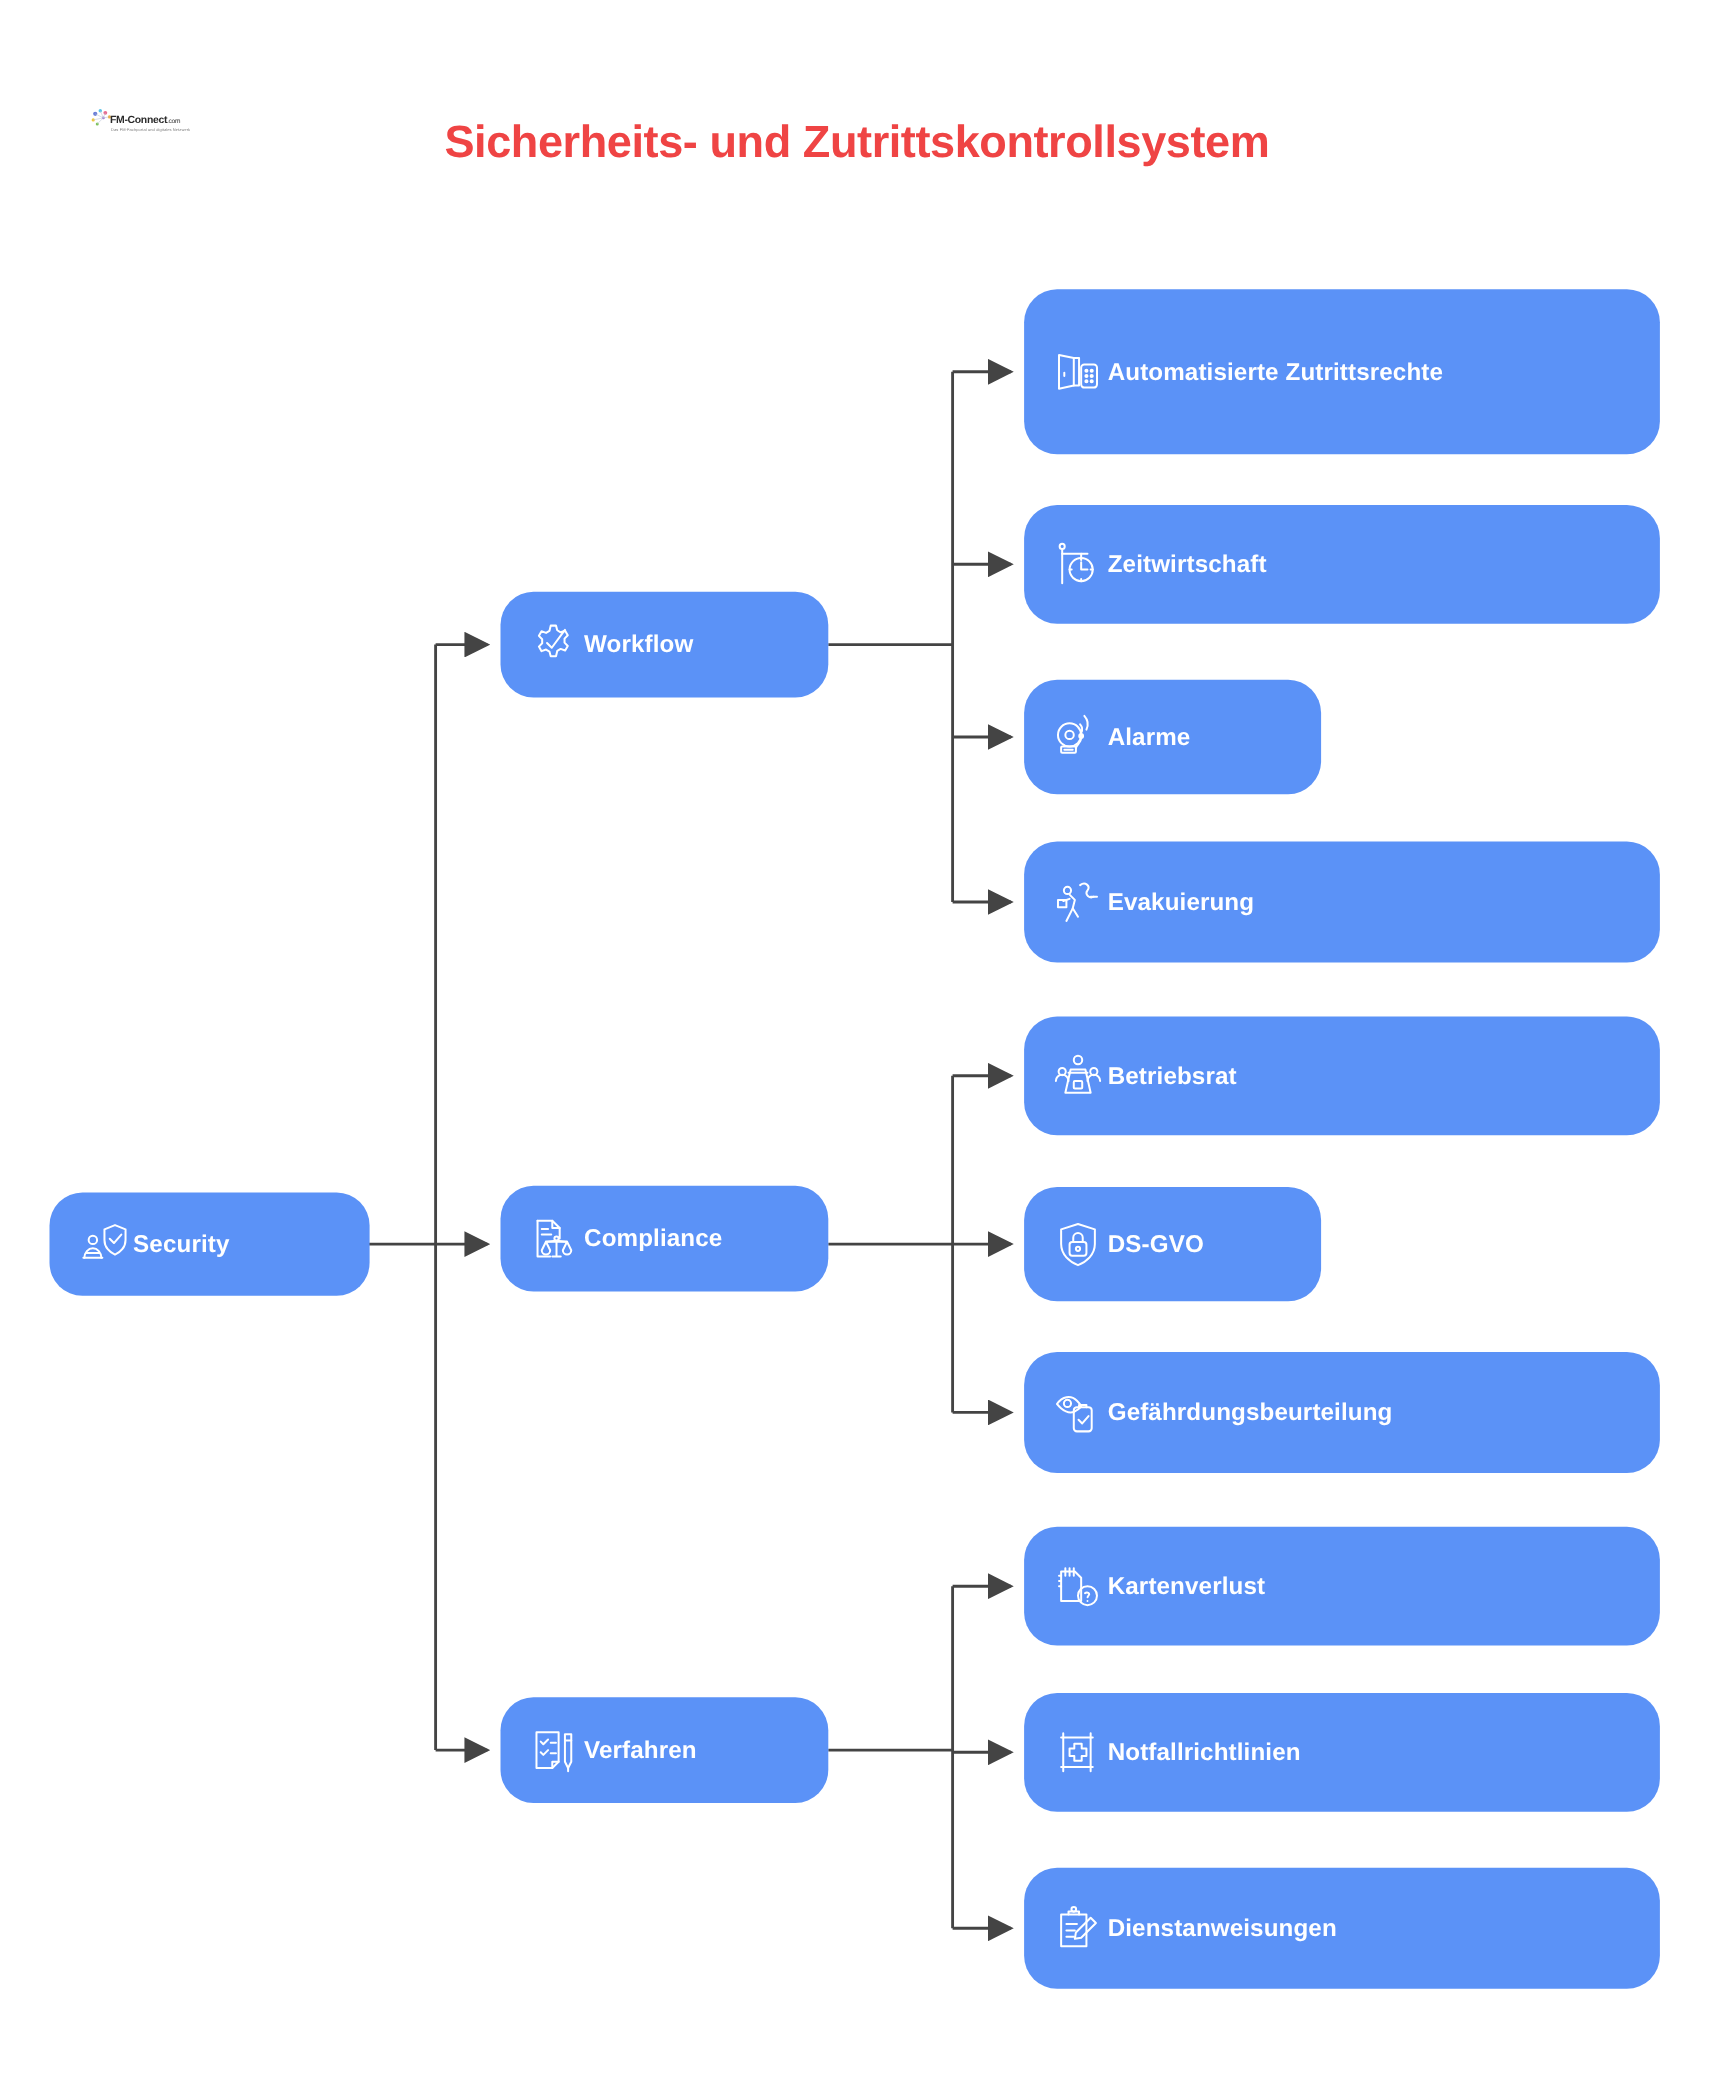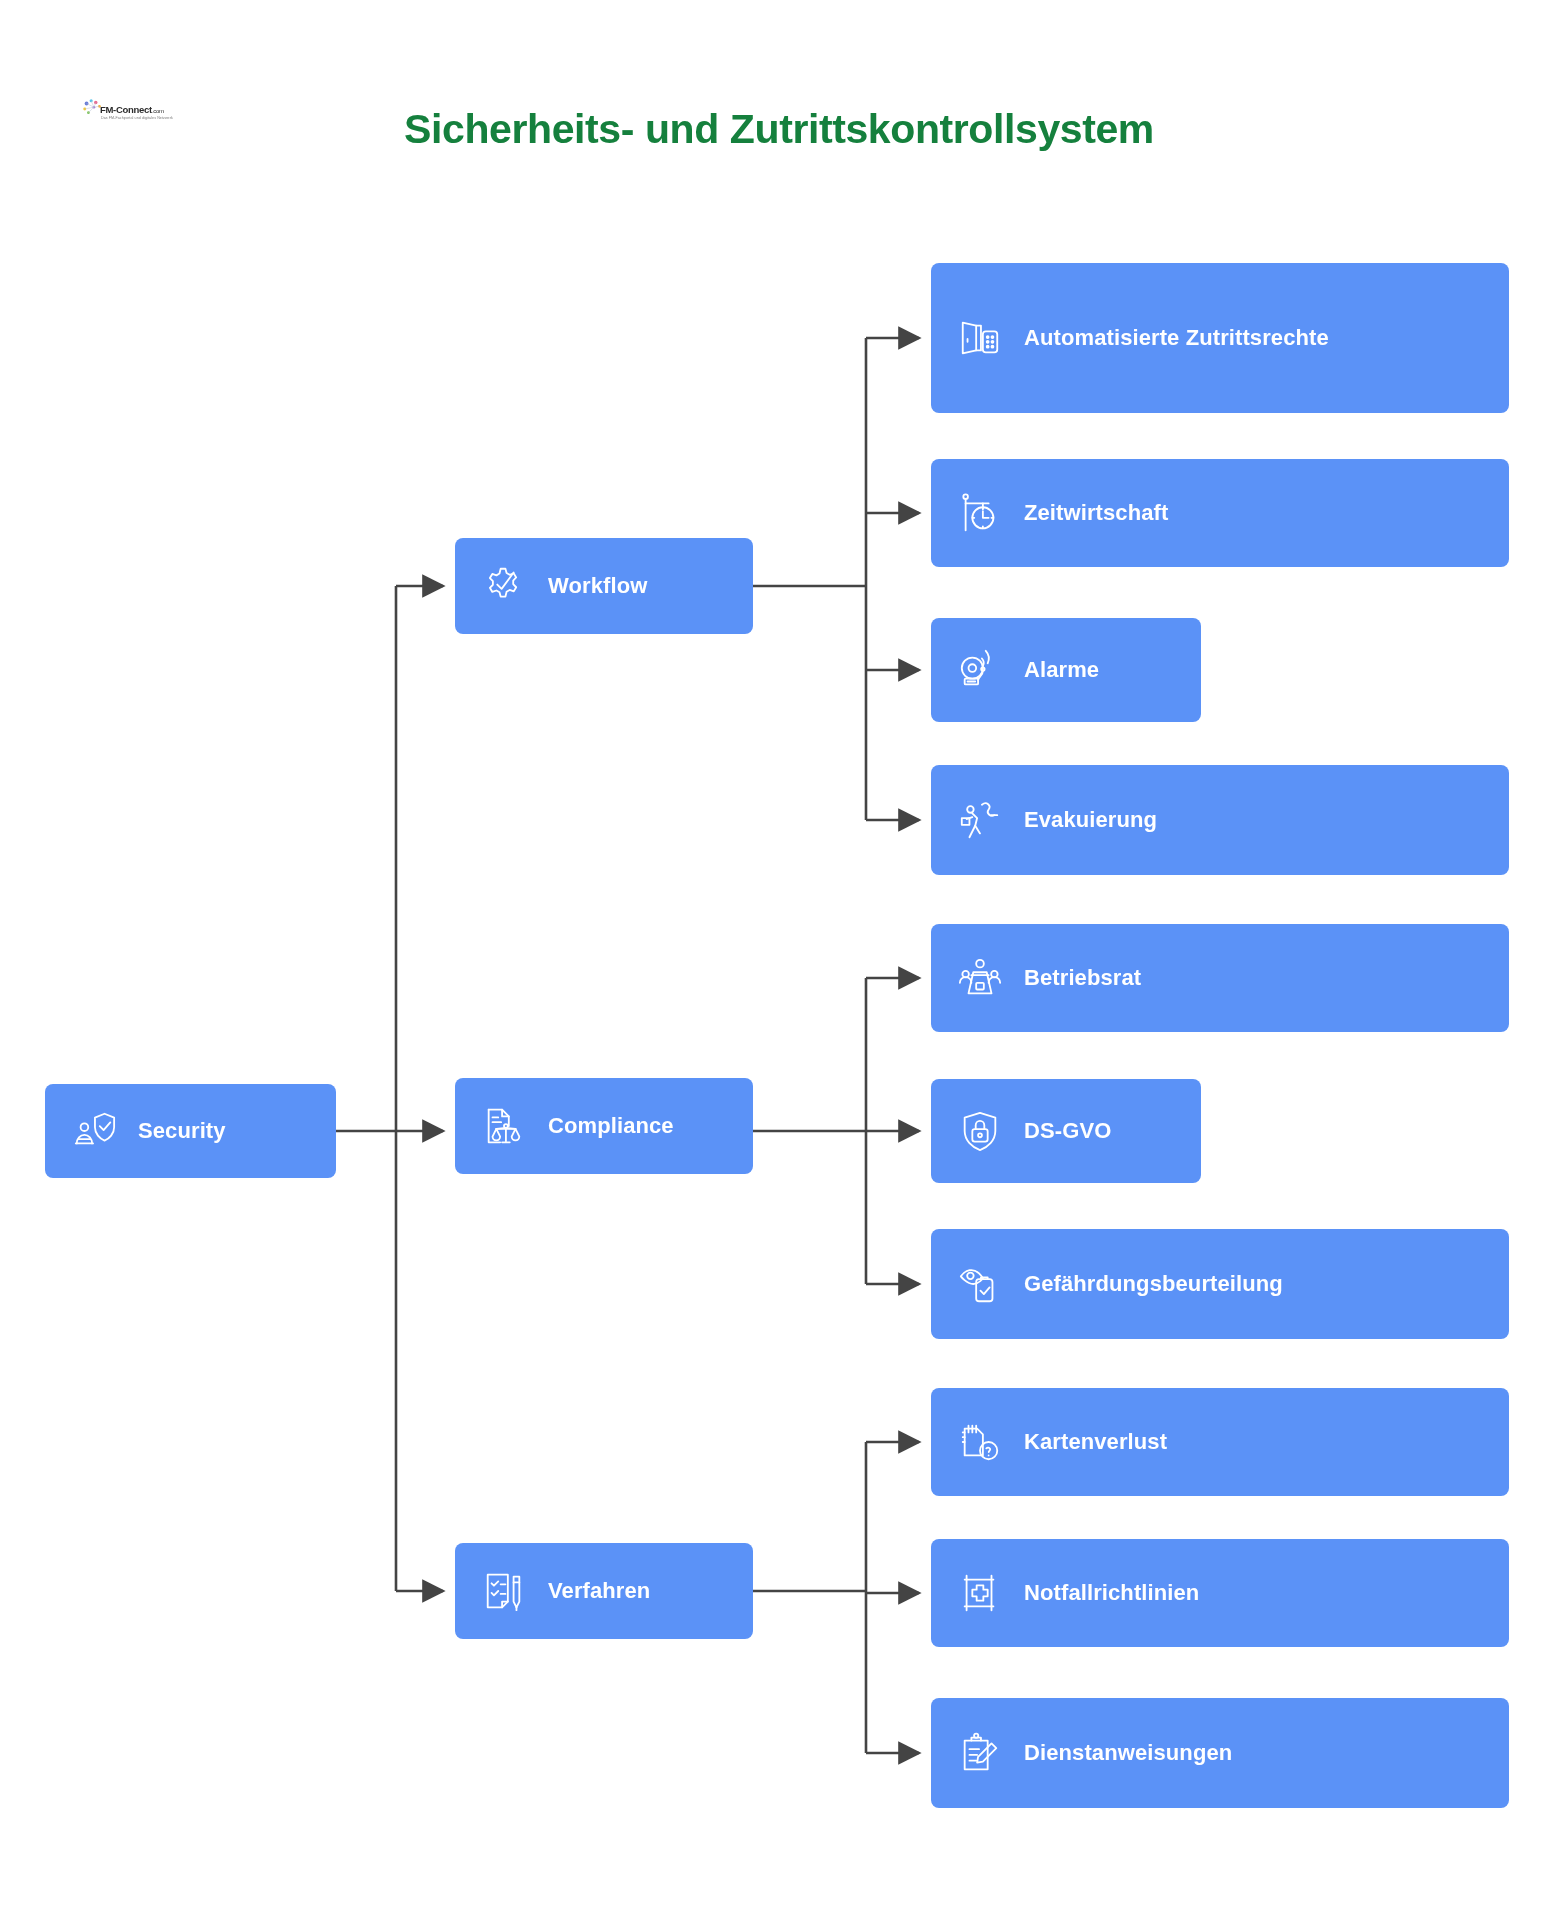--- a/index.html
+++ b/index.html
@@ -51,41 +51,41 @@
 
   
   #title {
     position: absolute;
     left: 0;
     top: 106px;
     width: 1558px;
     text-align: center;
     font-size: 41px;
     font-weight: bold;
-    color: #15803d;
+    color: #ef4444;
     letter-spacing: -0.4px;
   }
 
   
   #wires {
     position: absolute;
     left: 0; top: 0;
     width: 1558px; height: 1908px;
     pointer-events: none;
   }
 
   
   .node {
     position: absolute;
     background: #5b92f7;
-    border-radius: 8px;
+    border-radius: 30px;
     display: flex;
     align-items: center;
     padding-left: 26px;
-    gap: 21px;
+    gap: 4px;
   }
   .node .ic {
     flex: 0 0 auto;
     width: 46px;
     height: 46px;
     display: block;
   }
   .node .lbl {
     color: #ffffff;
     font-weight: bold;

